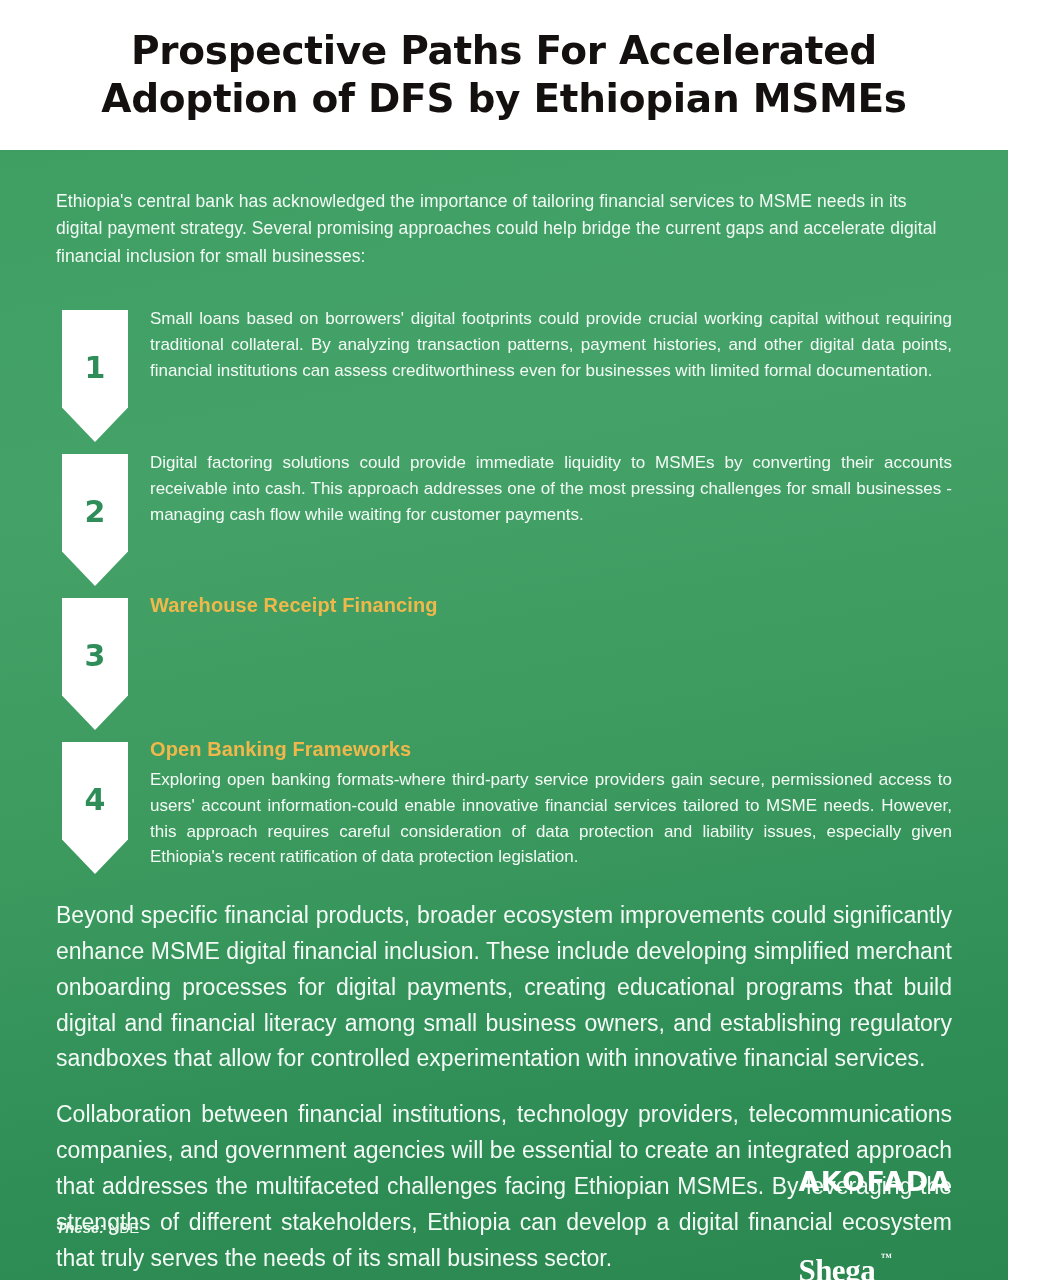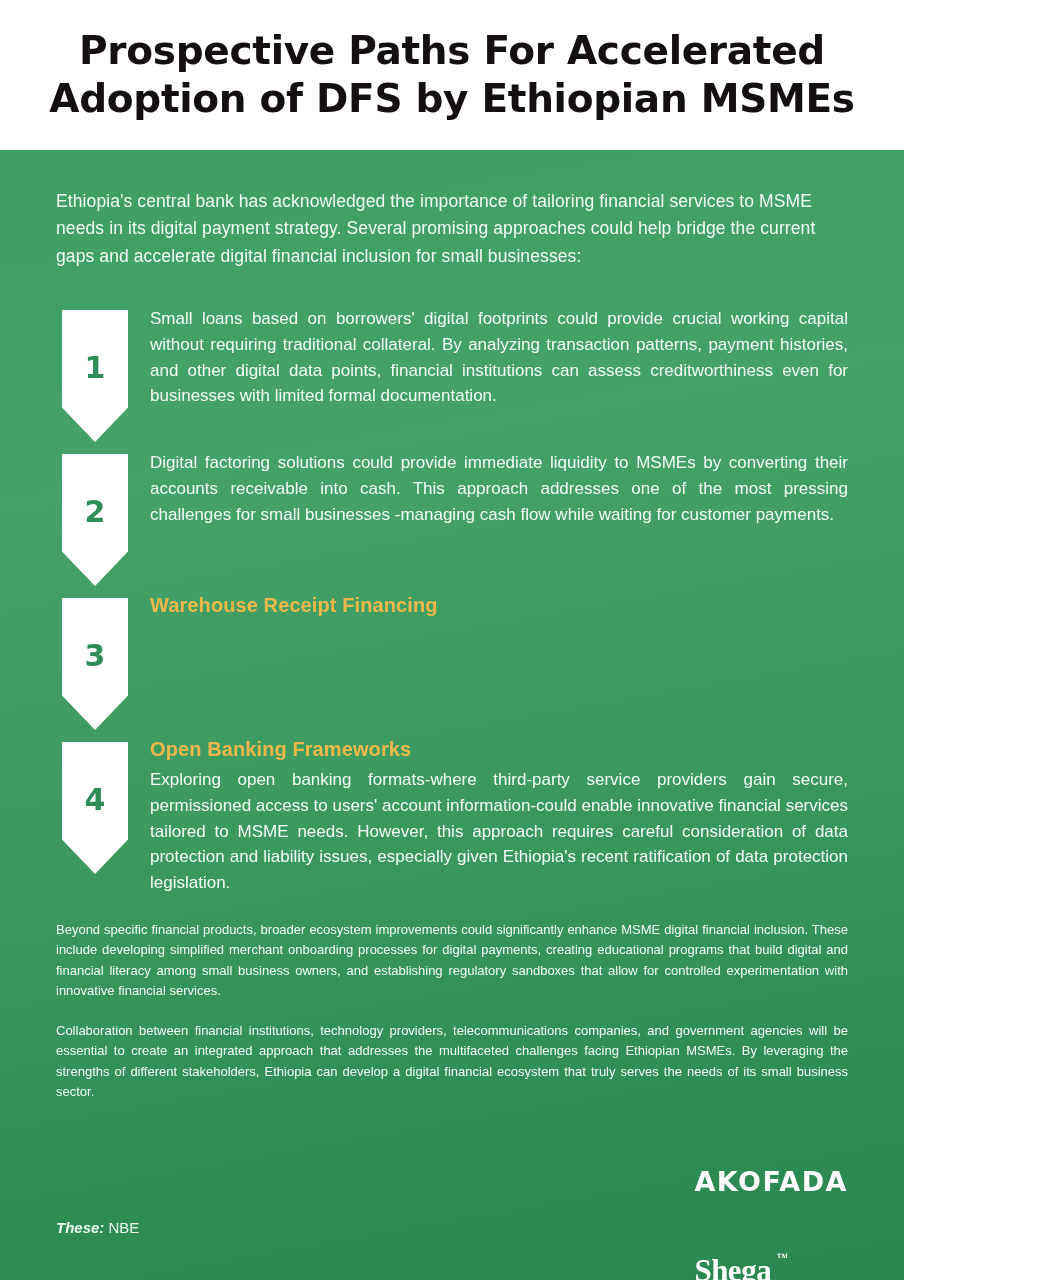--- a/index.html
+++ b/index.html
@@ -3,21 +3,21 @@
 <meta charset="utf-8">
 <style>
   * { box-sizing: border-box; margin: 0; padding: 0; }
   html, body {
     width: 1040px; height: 1280px;
     font-family: "Liberation Sans", sans-serif;
     background: #ffffff;
   }
   .page {
     position: relative;
-    width: 904px; height: 1280px;
+    width: 1008px; height: 1280px;
     background: #ffffff;
     overflow: hidden;
   }
   .header {
     height: 150px;
     background: #ffffff;
     display: flex;
     align-items: center;
     justify-content: center;
     padding: 0 30px;
@@ -93,21 +93,21 @@
     font-size: 17px;
     line-height: 1.52;
     color: #f4fbf6;
     text-align: justify;
     max-width: 845px;
   }
   .outro {
     margin-top: 24px;
   }
   .outro p {
-    font-size: 13px;
+    font-size: 23px;
     line-height: 1.56;
     color: #f4fbf6;
     text-align: justify;
     max-width: 915px;
     margin-bottom: 20px;
   }
   .footer {
     position: absolute;
     left: 0; right: 0; bottom: 0;
     height: 92px;

